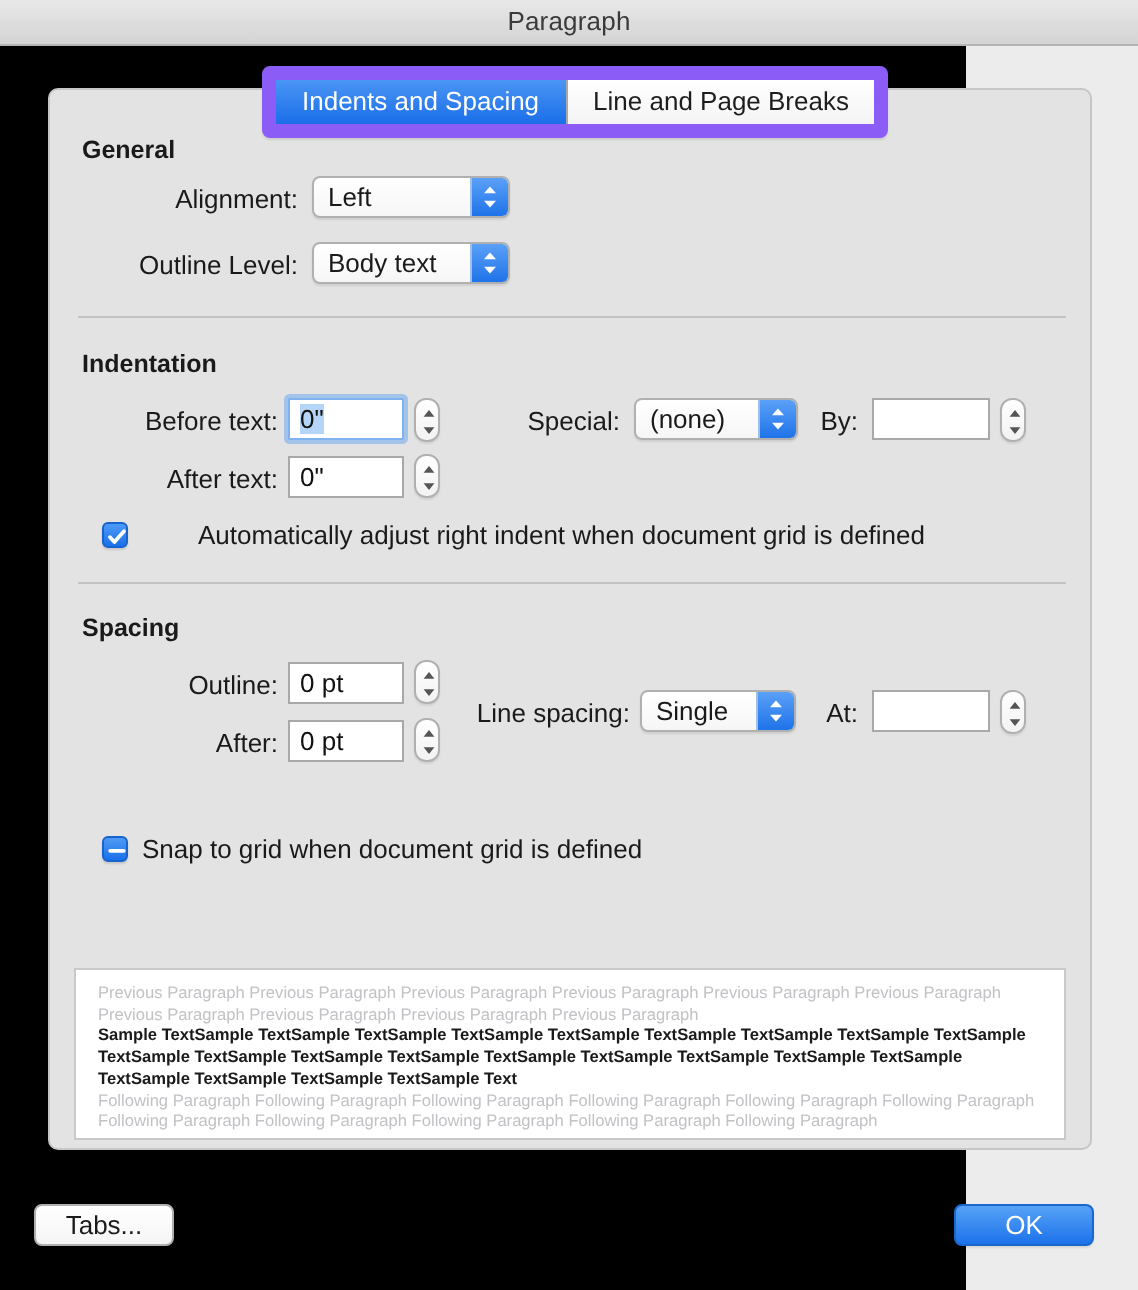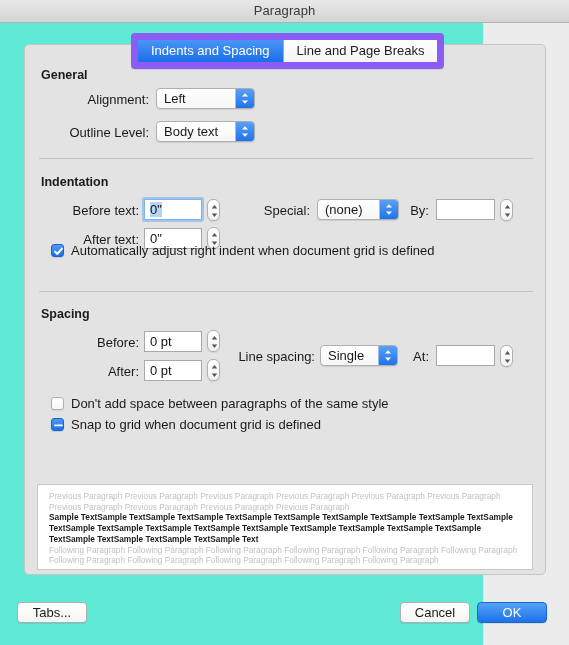--- a/index.html
+++ b/index.html
@@ -13,21 +13,21 @@
     font-family: "Liberation Sans", sans-serif;
     -webkit-font-smoothing: antialiased;
     overflow: hidden;
   }
 
   
   .window {
     position: relative;
     width: 483px;
     height: 645px;
-    background: #5eead4;
+    background: #000000;
     box-sizing: border-box;
   }
 
   .titlebar {
     position: absolute;
     left: 0; top: 0;
     width: 569px;
     height: 23px;
     background: linear-gradient(to bottom, #e8e8e8 0%, #d4d4d4 100%);
     border-bottom: 1px solid #b4b4b4;
@@ -333,34 +333,34 @@
     <div class="tfield" style="left:411px; top:154px; width:59px;">
       <div class="tv"></div>
     </div>
     <div class="stepper" style="left:475px; top:154px;">
       <svg width="9" height="16" viewBox="0 0 9 16">
         <path d="M4.5 2 L7.2 5.4 L1.8 5.4 Z" fill="#555"></path>
         <path d="M4.5 14 L7.2 10.6 L1.8 10.6 Z" fill="#555"></path>
       </svg>
     </div>
 
-    <div class="checkrow" style="left:26px; top:198px;">
+    <div class="checkrow" style="left:26px; top:215px;gap:28px;">
       <span class="cbox on">
         <svg width="13" height="13" viewBox="0 0 13 13">
           <path d="M3 6.6 L5.2 9 L10 3.6" stroke="#ffffff" stroke-width="1.9" fill="none" stroke-linecap="round" stroke-linejoin="round"></path>
         </svg>
       </span>
       <span>Automatically adjust right indent when document grid is defined</span>
     </div>
 
     <div class="sep" style="top:246px;"></div>
 
     <div class="group-title" style="left:16px; top:262px;">Spacing</div>
 
-    <div class="fieldlabel" style="left:18px; top:290px; width:96px;">Before:</div>
+    <div class="fieldlabel" style="left:18px; top:290px; width:96px;">Outline:</div>
     <div class="tfield" style="left:119px; top:286px; width:58px;">
       <div class="tv">0 pt</div>
     </div>
     <div class="stepper" style="left:182px; top:285px;">
       <svg width="9" height="16" viewBox="0 0 9 16">
         <path d="M4.5 2 L7.2 5.4 L1.8 5.4 Z" fill="#555"></path>
         <path d="M4.5 14 L7.2 10.6 L1.8 10.6 Z" fill="#555"></path>
       </svg>
     </div>
 
@@ -390,24 +390,20 @@
     <div class="tfield" style="left:411px; top:300px; width:59px;">
       <div class="tv"></div>
     </div>
     <div class="stepper" style="left:475px; top:300px;">
       <svg width="9" height="16" viewBox="0 0 9 16">
         <path d="M4.5 2 L7.2 5.4 L1.8 5.4 Z" fill="#555"></path>
         <path d="M4.5 14 L7.2 10.6 L1.8 10.6 Z" fill="#555"></path>
       </svg>
     </div>
 
-    <div class="checkrow" style="left:26px; top:351px;">
-      <span class="cbox off"></span>
-      <span>Don't add space between paragraphs of the same style</span>
-    </div>
 
     <div class="checkrow" style="left:26px; top:372px;">
       <span class="cbox mixed">
         <svg width="13" height="13" viewBox="0 0 13 13">
           <path d="M3.1 6.4 L9.9 6.4" stroke="#ffffff" stroke-width="1.9" fill="none" stroke-linecap="round"></path>
         </svg>
       </span>
       <span>Snap to grid when document grid is defined</span>
     </div>
 
@@ -415,16 +411,15 @@
 
   <div class="preview">
     <div class="preview-inner">
       <div class="pv-line pv-ghost">Previous Paragraph Previous Paragraph Previous Paragraph Previous Paragraph Previous Paragraph Previous Paragraph Previous Paragraph Previous Paragraph Previous Paragraph Previous Paragraph</div>
       <div class="pv-line pv-sample">Sample TextSample TextSample TextSample TextSample TextSample TextSample TextSample TextSample TextSample TextSample TextSample TextSample TextSample TextSample TextSample TextSample TextSample TextSample TextSample TextSample TextSample TextSample Text</div>
       <div class="pv-line pv-ghost">Following Paragraph Following Paragraph Following Paragraph Following Paragraph Following Paragraph Following Paragraph Following Paragraph Following Paragraph Following Paragraph Following Paragraph Following Paragraph</div>
     </div>
   </div>
 
   <div class="btn" style="left:17px; top:602px; width:70px;">Tabs...</div>
-  <div class="btn" style="left:400px; top:602px; width:70px;">Cancel</div>
   <div class="btn primary" style="left:477px; top:602px; width:70px;">OK</div>
 
 </div>
 
 </body></html>

